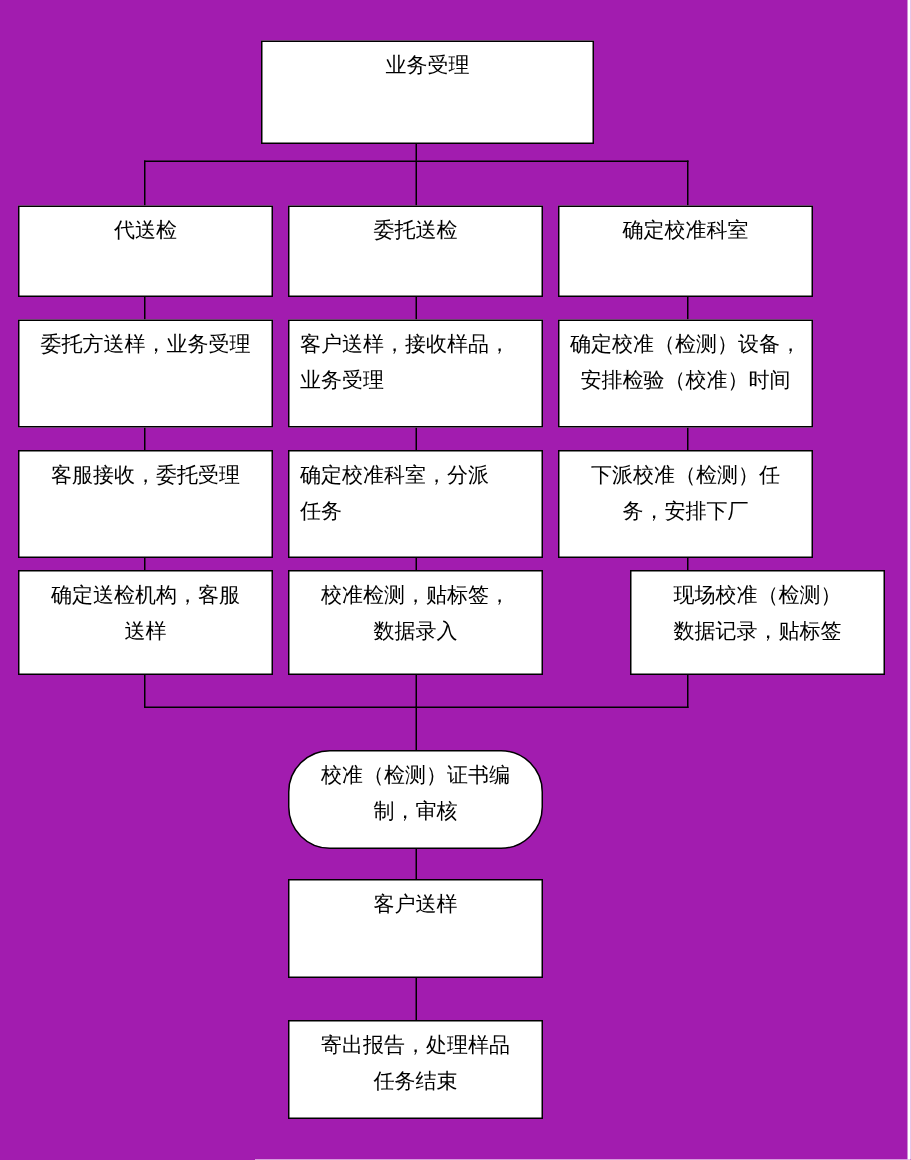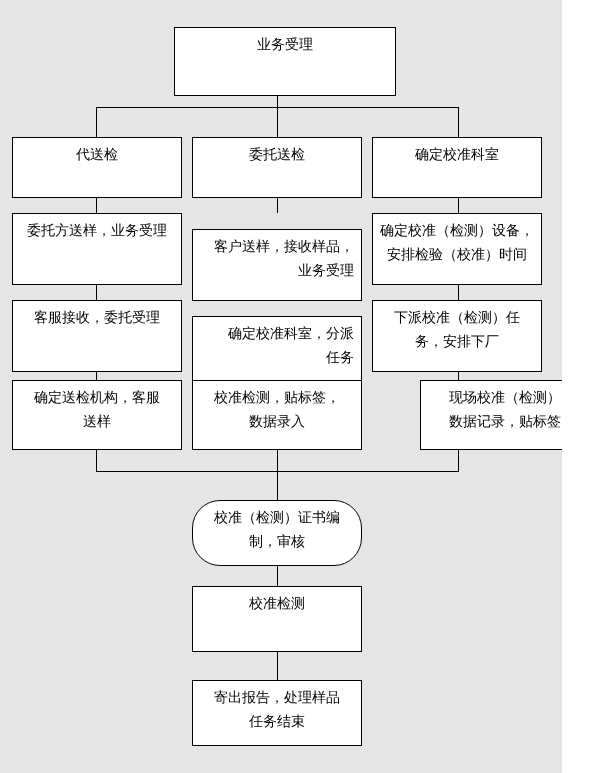--- a/index.html
+++ b/index.html
@@ -23,32 +23,32 @@
     box-sizing: border-box;
     border: 1px solid #000000;
     background: #ffffff;
     color: #000000;
     font-size: 14px;
     line-height: 24px;
     padding: 4px 7px 4px 7px;
     white-space: pre-line;
   }
   .node.center  { text-align: center; }
-  .node.left    { text-align: right; margin-top: 16px; }
+  .node.left    { text-align: left; }
   .line {
     position: absolute;
     background: #000000;
   }
   .line.v { width: 1px; }
   .line.h { height: 1px; }
 </style>
 </head>
 <body>
 
-<div id="canvas" style="width: 562px; height: 773px; background: #e5e5e5;">
+<div id="canvas" style="width: 605px; height: 773px; background: #a21caf;">
     <div class="line v" style="left: 277px; top: 96px; height: 11px; background: rgb(0, 0, 0);"></div>
     <div class="line h" style="left: 96px; top: 107px; width: 363px; background: rgb(0, 0, 0);"></div>
     <div class="line v" style="left: 96px; top: 107px; height: 30px; background: rgb(0, 0, 0);"></div>
     <div class="line v" style="left: 277px; top: 107px; height: 30px; background: rgb(0, 0, 0);"></div>
     <div class="line v" style="left: 458px; top: 107px; height: 30px; background: rgb(0, 0, 0);"></div>
     <div class="line v" style="left: 96px; top: 198px; height: 15px; background: rgb(0, 0, 0);"></div>
     <div class="line v" style="left: 277px; top: 198px; height: 15px; background: rgb(0, 0, 0);"></div>
     <div class="line v" style="left: 458px; top: 198px; height: 15px; background: rgb(0, 0, 0);"></div>
     <div class="line v" style="left: 96px; top: 285px; height: 15px; background: rgb(0, 0, 0);"></div>
     <div class="line v" style="left: 277px; top: 285px; height: 15px; background: rgb(0, 0, 0);"></div>
@@ -78,16 +78,16 @@
     <div class="node center" style="left: 372px; top: 300px; width: 170px; height: 72px; border-color: rgb(0, 0, 0);">下派校准（检测）任
 务，安排下厂</div>
     <div class="node center" style="left: 12px; top: 380px; width: 170px; height: 70px; border-color: rgb(0, 0, 0);">确定送检机构，客服
 送样</div>
     <div class="node center" style="left: 192px; top: 380px; width: 170px; height: 70px; border-color: rgb(0, 0, 0);">校准检测，贴标签，
 数据录入</div>
     <div class="node center" style="left: 372px; top: 380px; width: 170px; height: 70px; border-color: rgb(0, 0, 0); margin-left: 48px;">现场校准（检测）
 数据记录，贴标签</div>
     <div class="node center" style="left: 192px; top: 500px; width: 170px; height: 66px; border-color: rgb(0, 0, 0); border-radius: 28px;">校准（检测）证书编
 制，审核</div>
-    <div class="node center" style="left: 192px; top: 586px; width: 170px; height: 66px; border-color: rgb(0, 0, 0);">校准检测</div>
+    <div class="node center" style="left: 192px; top: 586px; width: 170px; height: 66px; border-color: rgb(0, 0, 0);">客户送样</div>
     <div class="node center" style="left: 192px; top: 680px; width: 170px; height: 66px; border-color: rgb(0, 0, 0);">寄出报告，处理样品
 任务结束</div>
   </div>
 
 </body></html>

